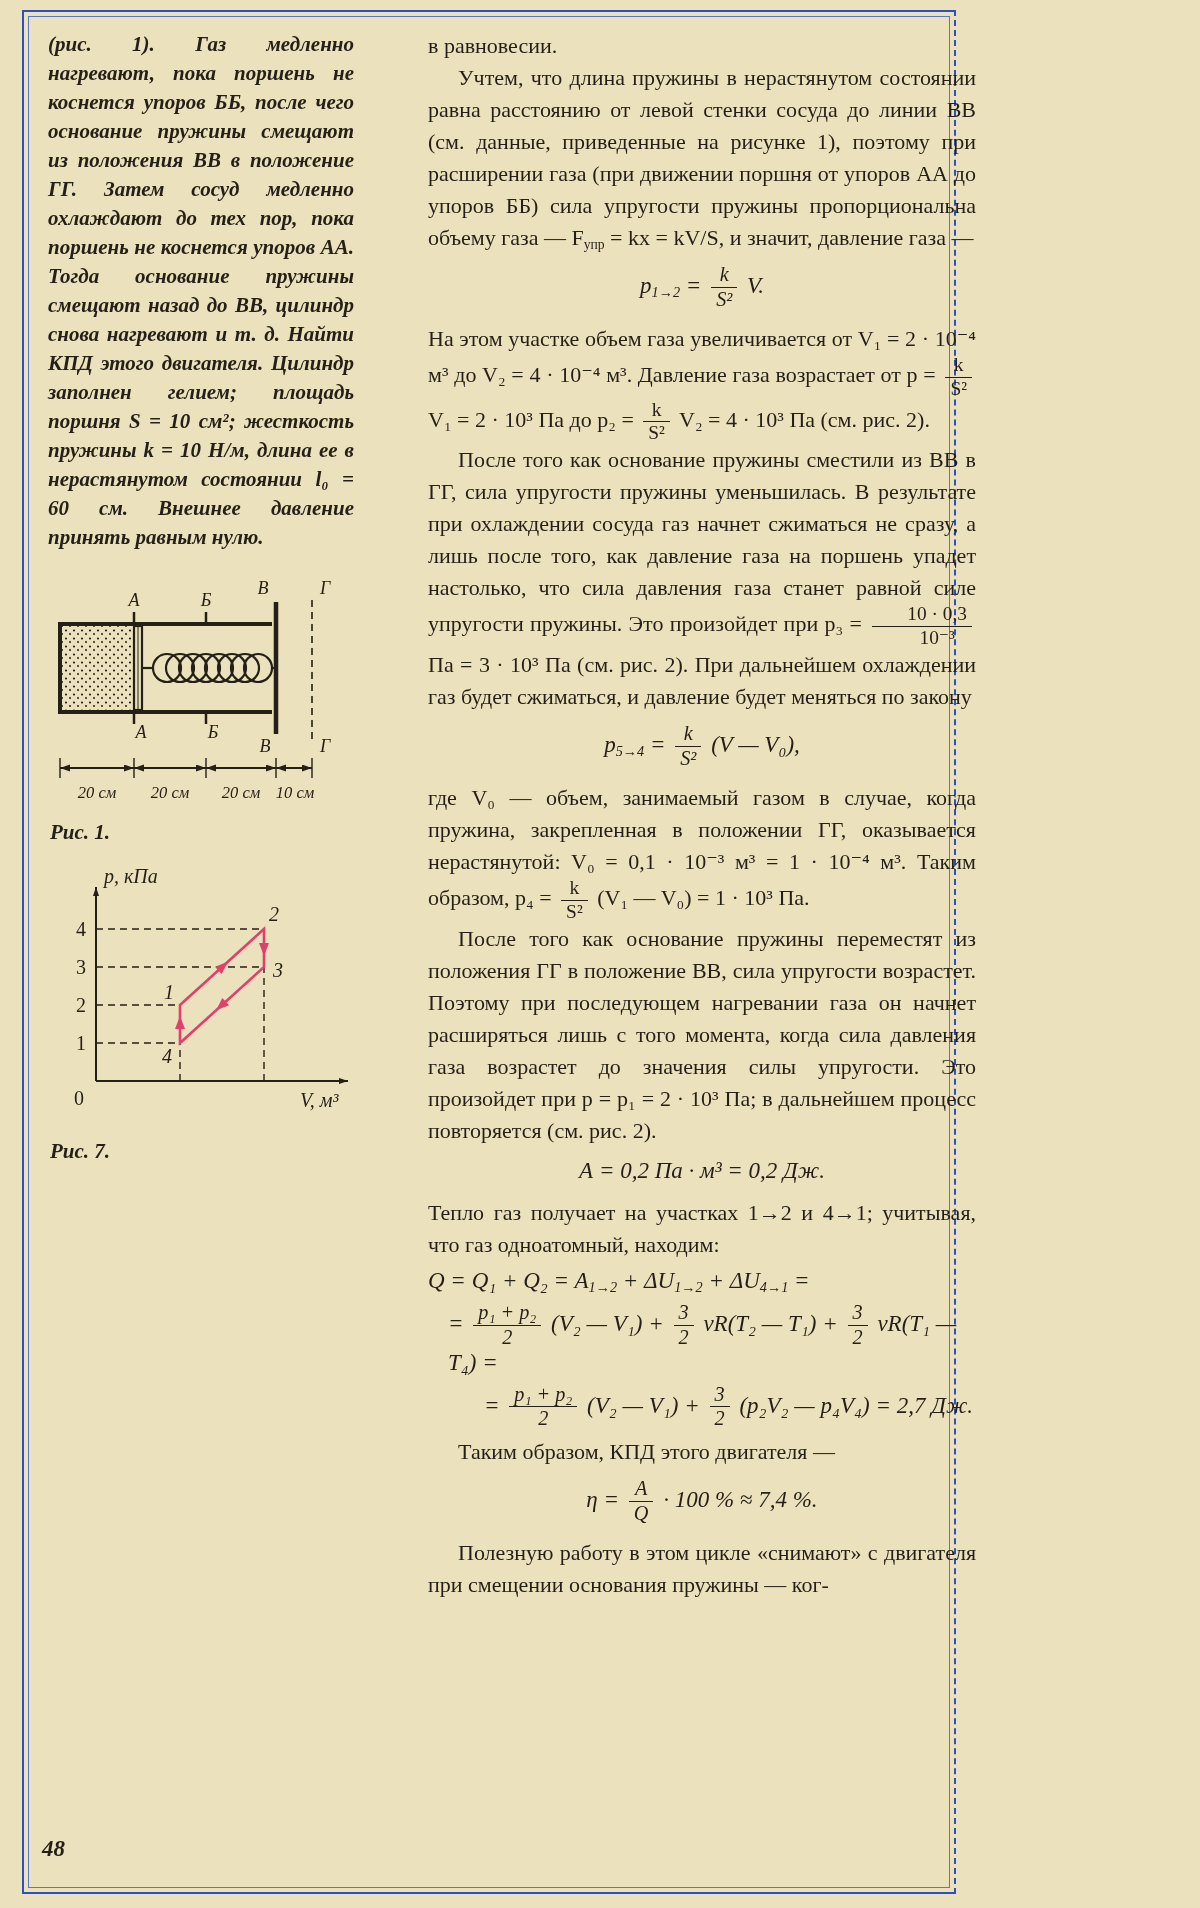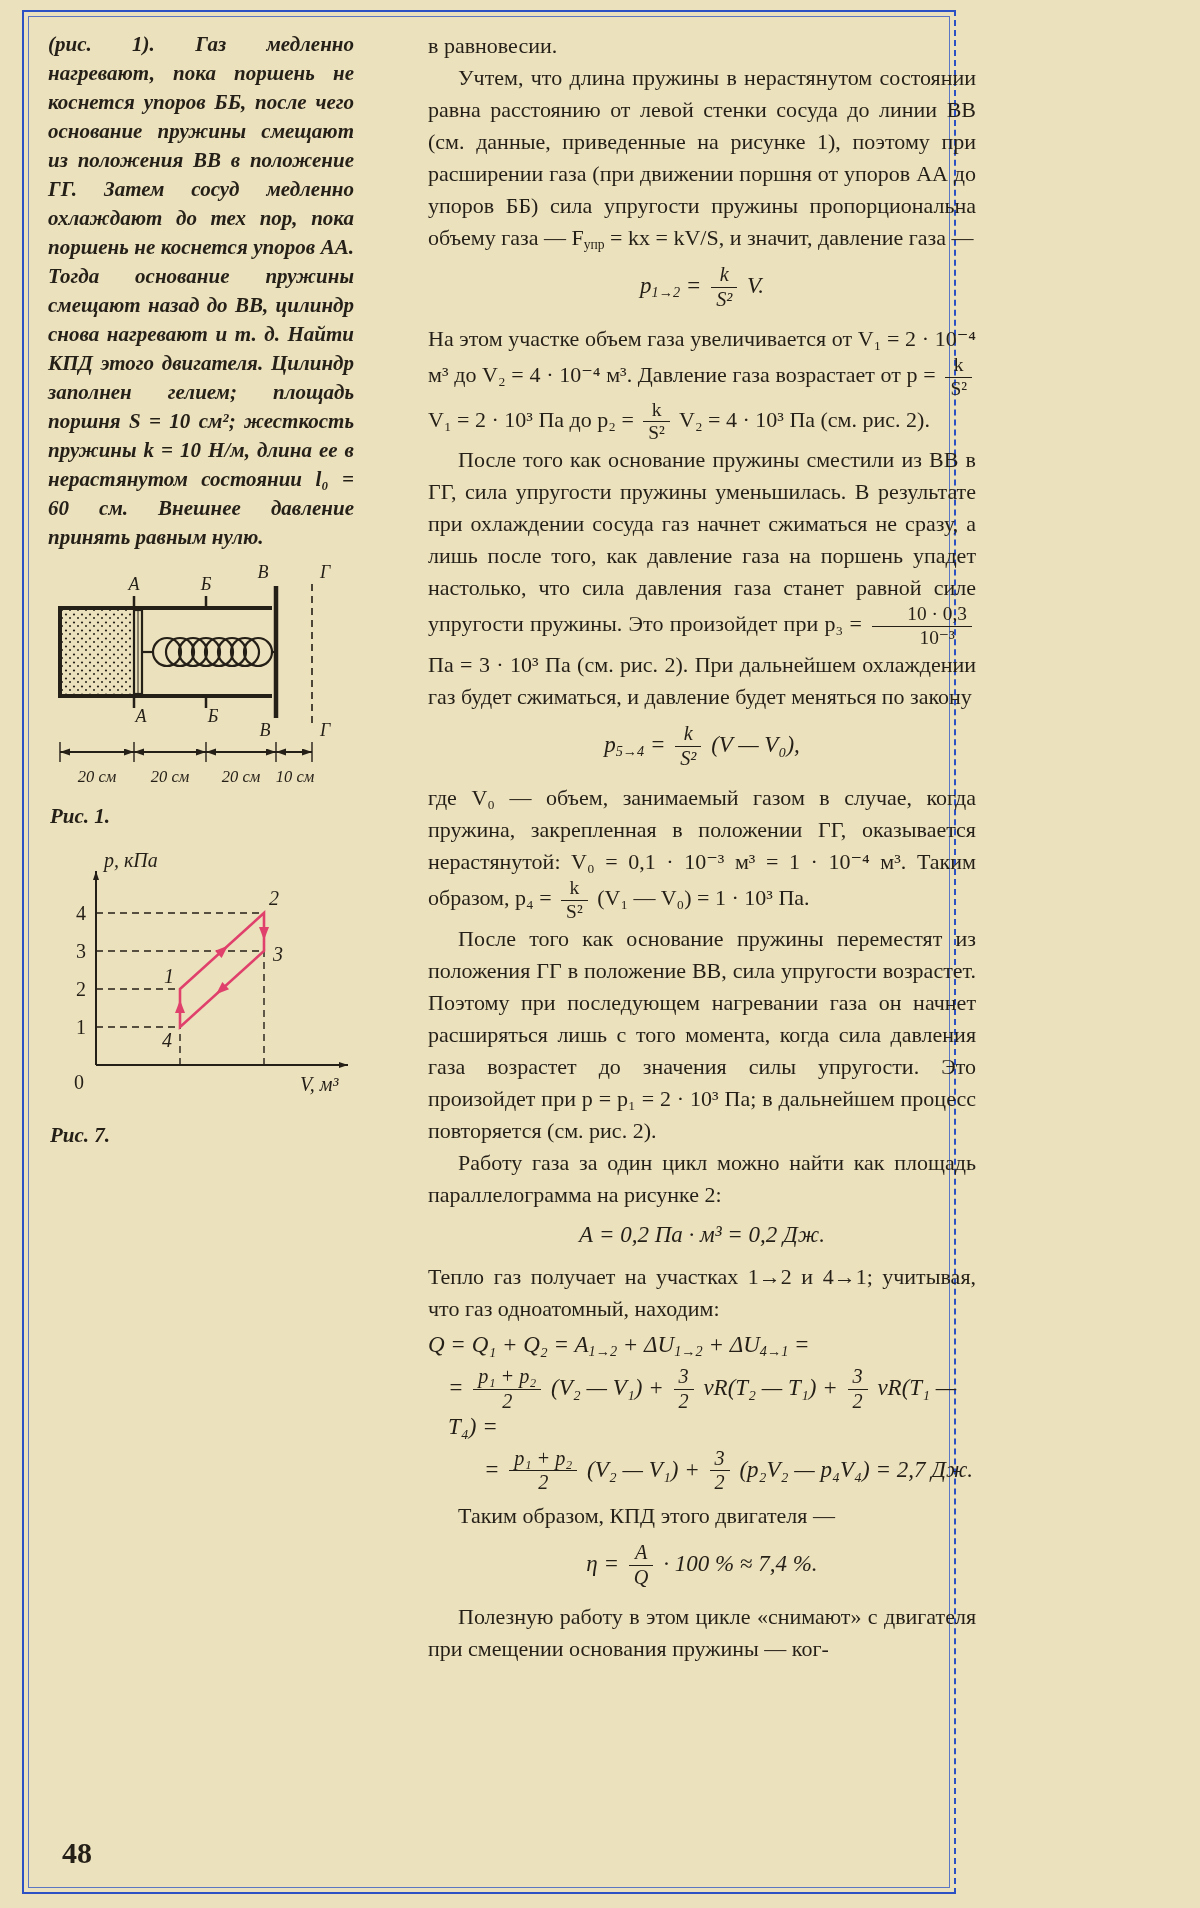--- a/index.html
+++ b/index.html
@@ -25,21 +25,21 @@
   .content {
     position:absolute; left:48px; top:30px; width:880px;
     display:flex; gap:26px;
   }
   .col-left { width:306px; flex:none; }
   .col-right { width:548px; flex:none;margin-left:48px; }
 
   
   .intro {
     font-size:21px; line-height:29px; font-weight:700; font-style:italic;
-    text-align:justify; margin-bottom:4px;
+    text-align:justify; margin-bottom:20px;
   }
   figure { margin:0 0 14px 0; }
   .figcap {
     font-style:italic; font-weight:700; font-size:21px; margin:6px 0 16px 2px;
   }
   .figlab { font:italic 18px "Liberation Serif",serif; fill:#241f17; }
   .dimlab { font:italic 16.5px "Liberation Serif",serif; fill:#241f17; }
   .ticklab { font:20px "Liberation Serif",serif; fill:#241f17; }
   .axlab  { font:italic 20px "Liberation Serif",serif; fill:#241f17; }
   .ptlab  { font:italic 20px "Liberation Serif",serif; fill:#241f17; }
@@ -61,22 +61,22 @@
   .formula.ind3 { padding-left:56px; }
   sub { font-size:0.62em; vertical-align:-0.3em; line-height:0;text-align:right; }
   .frac {
     display:inline-flex; flex-direction:column; vertical-align:middle;
     text-align:center; margin:0 4px; line-height:1.08; font-size:0.88em;
   }
   .frac .fr-n { padding:0 5px 1px 5px; border-bottom:1.6px solid currentColor; }
   .frac .fr-d { padding:1px 5px 0 5px; }
 
   .pagenum {
-    position:absolute; left:62px; top:1836px;
-    font-weight:700; font-size:30px;
+    position:absolute; left:42px; top:1836px;
+    font-weight:700; font-size:23px;font-style:italic;
   }
 </style>
 </head>
 <body>
 
 <div class="frame"></div>
 
 <div class="content">
 
   <div class="col-left">
@@ -208,21 +208,20 @@
         </span> Па = 3 · 10³ Па (см. рис. 2). При дальнейшем охлаждении газ будет сжиматься, и давление будет меняться по закону</p>
     <div class="formula">p<sub>5→4</sub> = <span class="frac">
           <span class="fr-n">k</span>
           <span class="fr-d">S²</span>
         </span> (V — V₀),</div>
     <p class="body">где V₀ — объем, занимаемый газом в случае, когда пружина, закрепленная в положении ГГ, оказывается нерастянутой: V₀ = 0,1 · 10⁻³ м³ = 1 · 10⁻⁴ м³. Таким образом, p₄ = <span class="frac">
           <span class="fr-n">k</span>
           <span class="fr-d">S²</span>
         </span> (V₁ — V₀) = 1 · 10³ Па.</p>
     <p class="body ind">После того как основание пружины переместят из положения ГГ в положение ВВ, сила упругости возрастет. Поэтому при последующем нагревании газа он начнет расширяться лишь с того момента, когда сила давления газа возрастет до значения силы упругости. Это произойдет при p = p₁ = 2 · 10³ Па; в дальнейшем процесс повторяется (см. рис. 2).</p>
-    <p class="body ind">Работу газа за один цикл можно найти как площадь параллелограмма на рисунке 2:</p>
     <div class="formula">А = 0,2 Па · м³ = 0,2 Дж.</div>
     <p class="body">Тепло газ получает на участках 1→2 и 4→1; учитывая, что газ одноатомный, находим:</p>
     <div class="formula fleft">Q = Q₁ + Q₂ = A<sub>1→2</sub> + ΔU<sub>1→2</sub> + ΔU<sub>4→1</sub> =</div>
     <div class="formula fleft ind2">= <span class="frac">
           <span class="fr-n">p₁ + p₂</span>
           <span class="fr-d">2</span>
         </span> (V₂ — V₁) + <span class="frac">
           <span class="fr-n">3</span>
           <span class="fr-d">2</span>
         </span> νR(T₂ — T₁) + <span class="frac">

